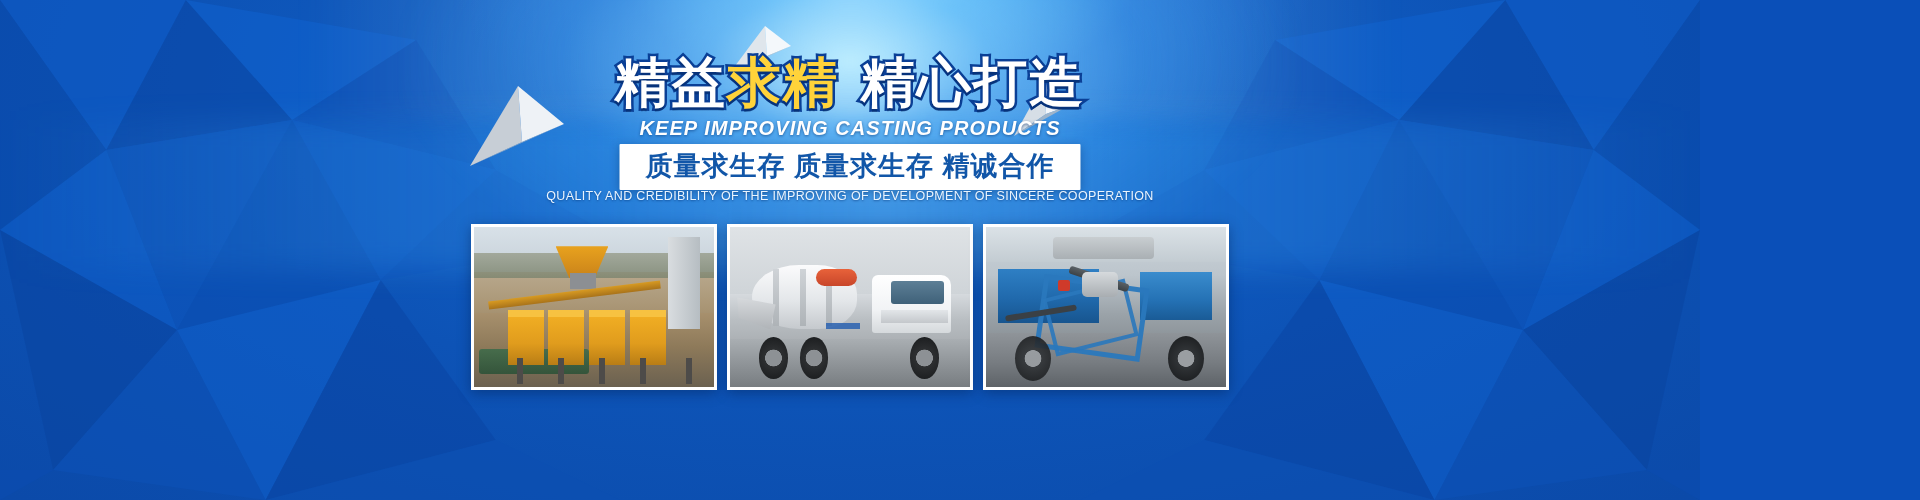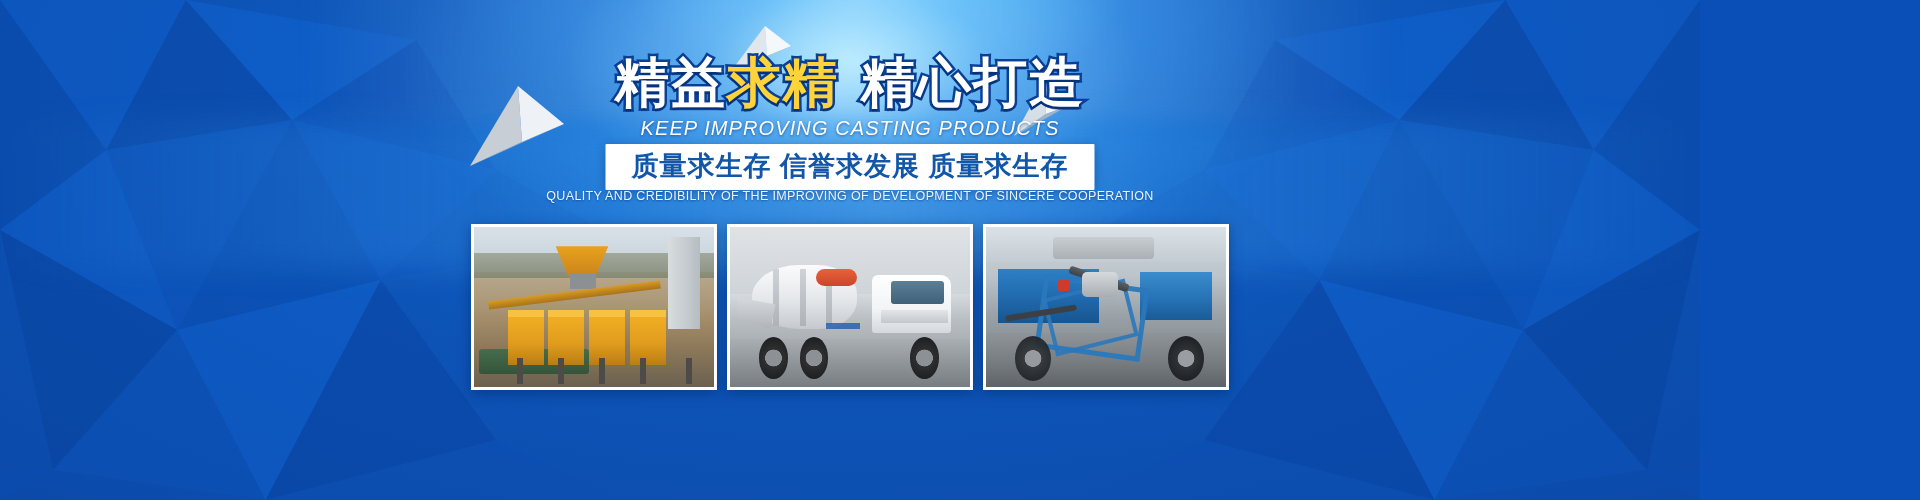--- a/index.html
+++ b/index.html
@@ -34,21 +34,21 @@
   .headline{position:absolute;left:0;right:0;top:52px;height:62px;
     font-size:54px;line-height:60px;font-weight:bold;letter-spacing:2px;
     white-space:nowrap;}
   .headline .ch{display:inline-block;color:#ffffff;
     -webkit-text-stroke:5px #0a3f96;paint-order:stroke fill;
     text-shadow:0 3px 0 rgba(4,40,100,.55);}
   .headline .ch.y{color:#ffd33a;}
   .headline .gap{display:inline-block;width:22px;}
 
   .sub-en{position:absolute;left:0;right:0;top:116px;
-    font-size:20px;line-height:24px;font-weight:normal;font-style:italic;
+    font-size:20px;line-height:24px;font-weight:bold;font-style:italic;
     color:#ffffff;letter-spacing:1.1px;white-space:nowrap;
     text-shadow:0 1px 3px rgba(6,48,110,.6);}
 
   .white-band{position:absolute;left:50%;top:144px;transform:translateX(-50%);
     background:#ffffff;padding:7px 26px 8px;border-radius:1px;
     box-shadow:0 2px 10px rgba(3,35,90,.35);}
   .white-band .band-text{font-size:27px;line-height:31px;font-weight:bold;
     color:#1156a8;letter-spacing:1px;white-space:nowrap;}
 
   .sub-en2{position:absolute;left:0;right:0;top:188px;
@@ -229,21 +229,21 @@
 
   <div class="content">
 
     <div class="headline">
       <span class="ch">精</span><span class="ch">益</span><span class="ch y">求</span><span class="ch y">精</span><span class="gap"></span><span class="ch">精</span><span class="ch">心</span><span class="ch">打</span><span class="ch">造</span>
     </div>
 
     <div class="sub-en">KEEP IMPROVING CASTING PRODUCTS</div>
 
     <div class="white-band">
-      <div class="band-text">质量求生存 信誉求发展 质量求生存</div>
+      <div class="band-text">质量求生存 质量求生存 精诚合作</div>
     </div>
 
     <div class="sub-en2">QUALITY AND CREDIBILITY OF THE IMPROVING OF DEVELOPMENT OF SINCERE COOPERATION</div>
   </div>
 
   <div class="photos">
 
     <div class="photo">
       <div class="inner p1">
         <div class="sky"></div>

